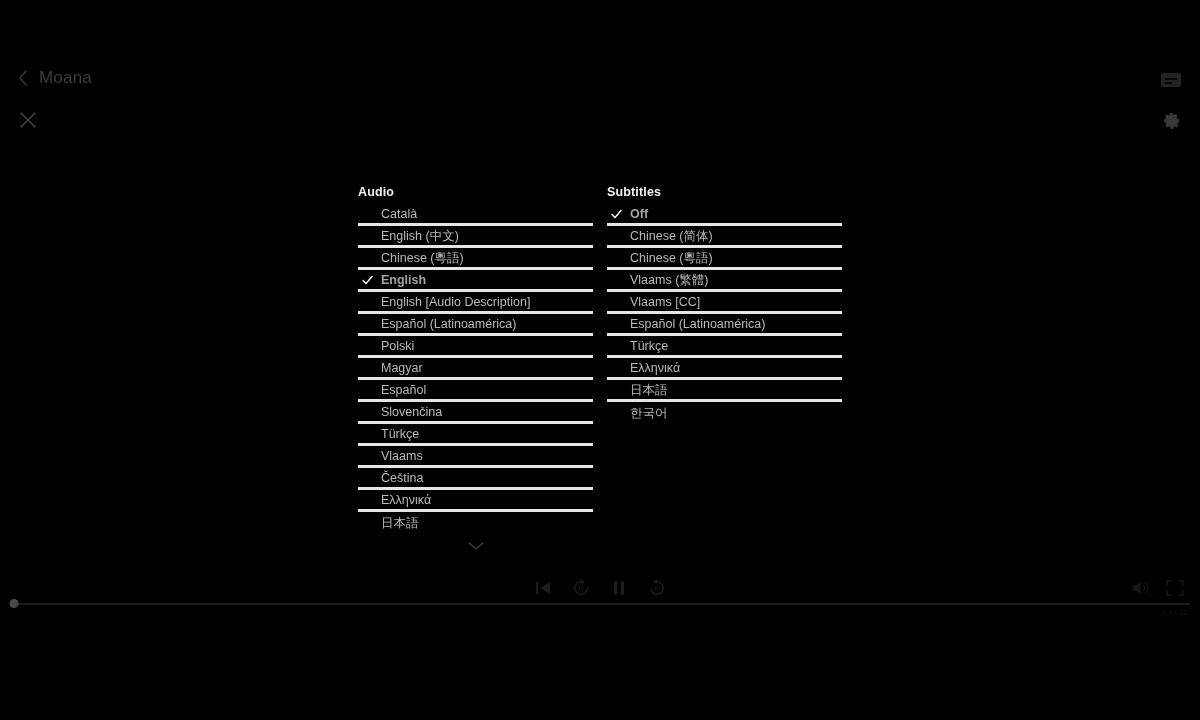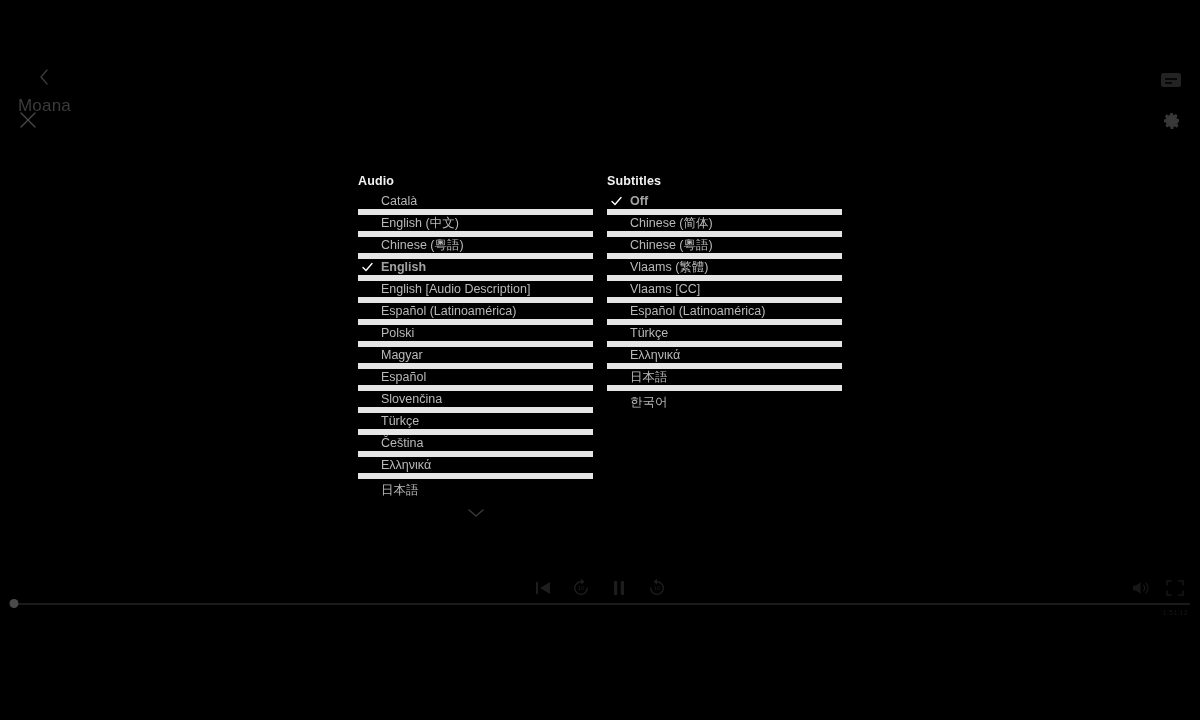--- a/index.html
+++ b/index.html
@@ -34,21 +34,20 @@
   }
 
   #back-row {
     position: absolute;
     top: 68px;
     left: 18px;
     display: flex;
     align-items: center;
     gap: 10px;
     cursor: pointer;
-    flex-direction: column;
   }
   #back-chevron {
     display: block;
     width: 11px;
     height: 18px;
     color: #3c3c3c;
   }
   #title-text {
     font-size: 17px;
     font-weight: 400;
@@ -86,21 +85,21 @@
     width: 19px;
     height: 19px;
     cursor: pointer;
     color: #3a3a3a;
   }
   #gear-btn svg { display: block; }
 
   
   #panels {
     position: absolute;
-    top: 173px;
+    top: 184px;
     left: 358px;
     display: flex;
     gap: 14px;
     align-items: flex-start;
   }
 
   .panel { width: 235px; position: relative; }
 
   .panel-heading {
     font-size: 12.5px;
@@ -114,21 +113,21 @@
 
   .track-list { list-style: none; }
 
   .track-row {
     position: relative;
     height: 22px;
     display: flex;
     align-items: center;
     padding-left: 23px;
     cursor: pointer;
-    border-bottom: 6px solid #e5e5e5;
+    border-bottom: 3px solid #e5e5e5;
   }
   .track-row:last-child { border-bottom: none; }
 
   .track-label {
     font-size: 12.5px;
     color: #b9b9b9;
     white-space: nowrap;
     line-height: 14px;
   }
 
@@ -326,20 +325,23 @@
             <span class="track-label">Magyar</span>
           </li>
           <li class="track-row">
             <span class="track-label">Español</span>
           </li>
           <li class="track-row">
             <span class="track-label">Slovenčina</span>
           </li>
           <li class="track-row">
             <span class="track-label">Türkçe</span>
+          </li>
+          <li class="track-row">
+            <span class="track-label">Vlaams</span>
           </li>
           <li class="track-row">
             <span class="track-label">Čeština</span>
           </li>
           <li class="track-row">
             <span class="track-label">Ελληνικά</span>
           </li>
           <li class="track-row">
             <span class="track-label">日本語</span>
           </li>

